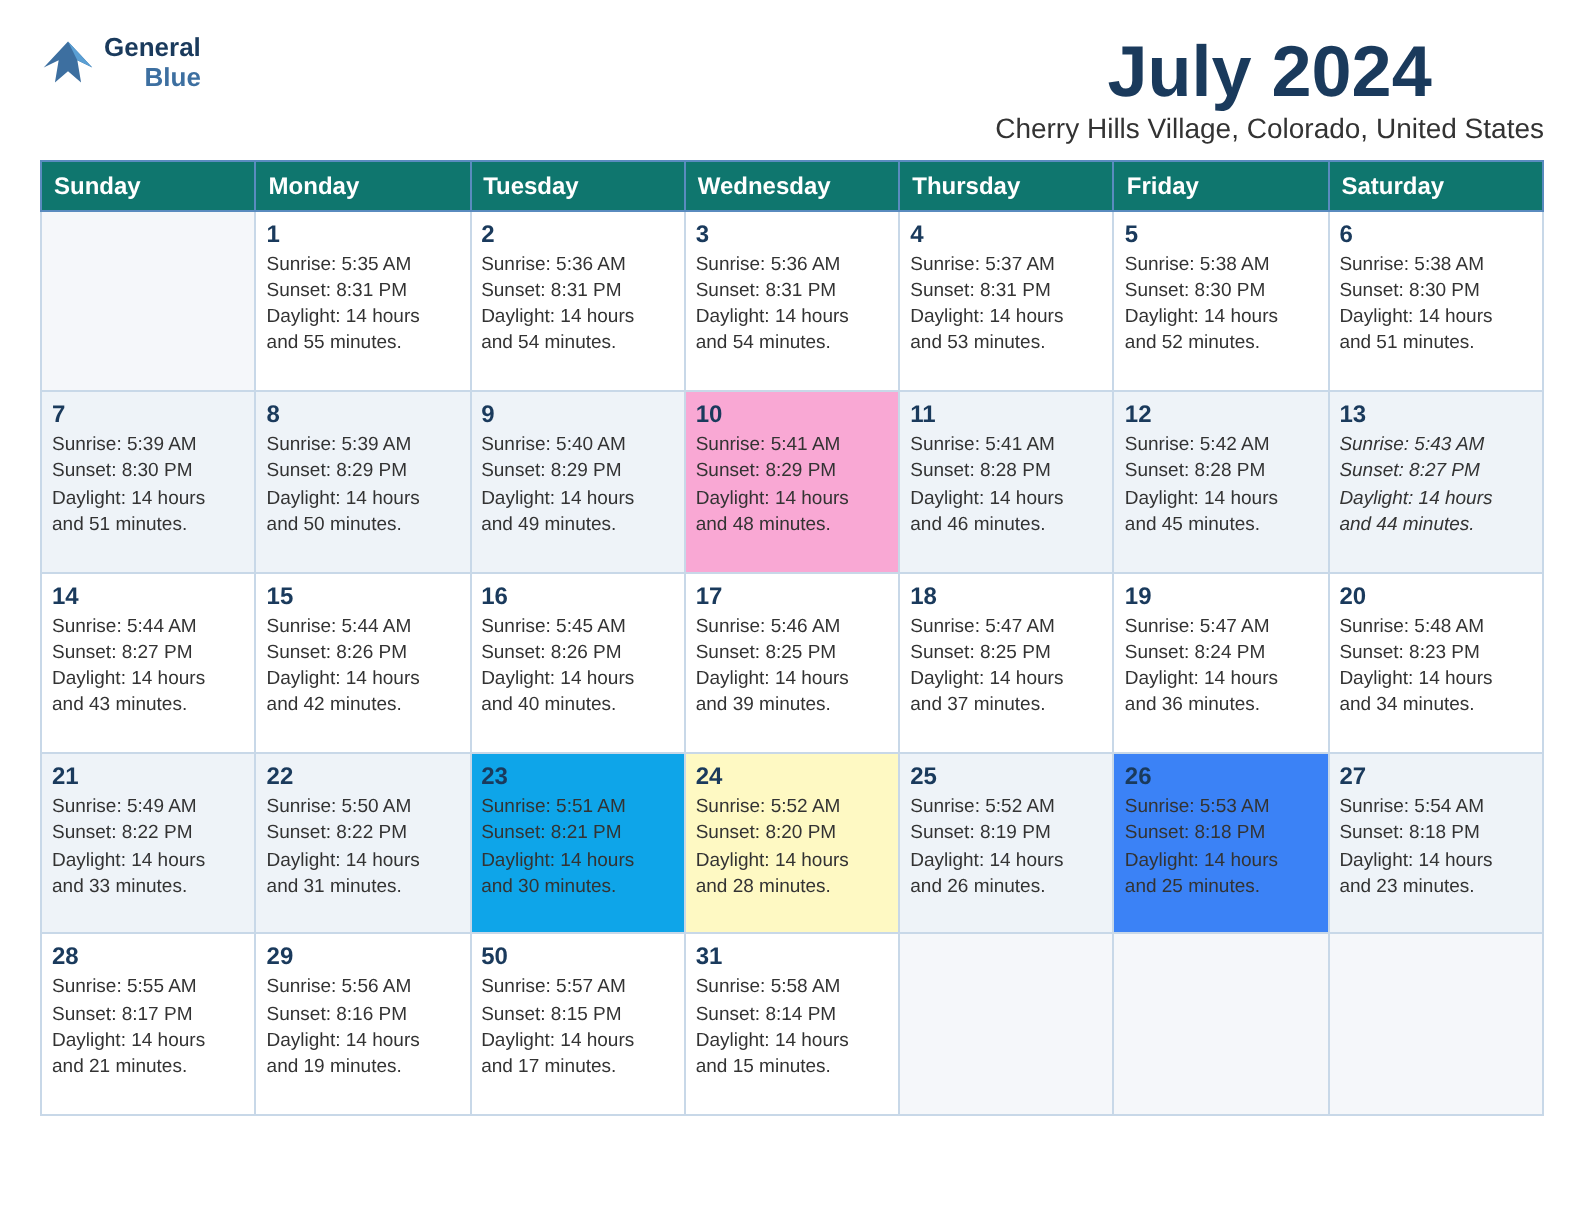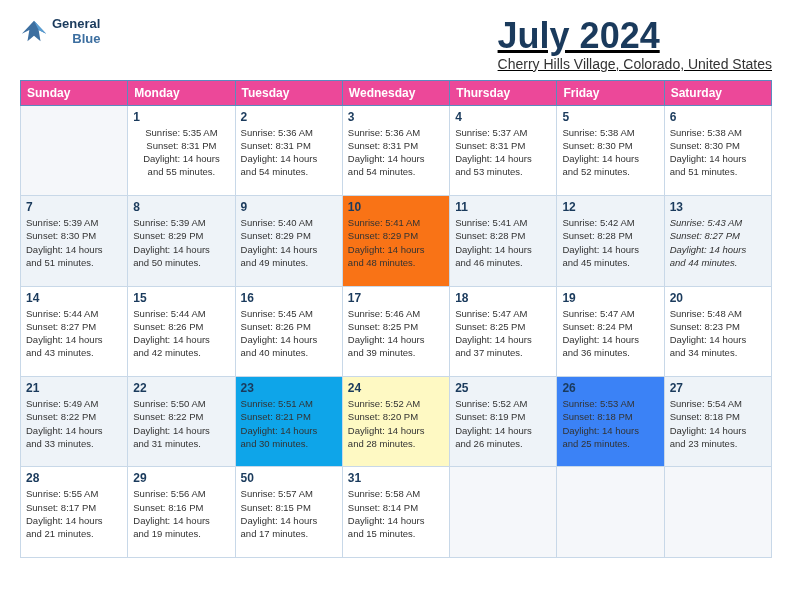--- a/index.html
+++ b/index.html
@@ -26,41 +26,40 @@
     .logo {
       display: flex;
       align-items: center;
       gap: 4px;
     }
     .logo-bird {
       width: 28px;
       height: 28px;
     }
     .title-area {
-      text-align: left;
-      text-decoration: underline;
+      text-align: center;
     }
     .main-title {
       font-size: 36px;
       font-weight: bold;
       color: #1a3a5c;
       line-height: 1.1;
     }
     .subtitle {
       font-size: 14px;
       color: #333;
       font-weight: normal;
     }
     .calendar {
       width: 100%;
       border-collapse: collapse;
       flex: 1;
     }
     .calendar thead tr th {
-      background: #ec4899;
+      background: #0f766e;
       color: #fff;
       font-size: 12px;
       font-weight: bold;
       padding: 5px 6px;
       text-align: left;
       border: 1px solid #5a8bbf;
     }
     .calendar tbody tr td {
       border: 1px solid #c8d8e8;
       vertical-align: top;
@@ -120,21 +119,21 @@
           <th>Thursday</th>
           <th>Friday</th>
           <th>Saturday</th>
         </tr>
     </thead>
     <tbody id="calendar-body">
         <tr>
           <td class="empty"></td>
           <td>
             <span class="day-num">1</span>
-            <div class="day-info" style="white-space: pre-line; text-align: center;">Sunrise: 5:35 AM
+            <div class="day-info" style="white-space: pre-line;">Sunrise: 5:35 AM
 Sunset: 8:31 PM
 Daylight: 14 hours
 and 55 minutes.</div>
           </td>
           <td>
             <span class="day-num">2</span>
             <div class="day-info" style="white-space: pre-line;">Sunrise: 5:36 AM
 Sunset: 8:31 PM
 Daylight: 14 hours
 and 54 minutes.</div>
@@ -183,21 +182,21 @@
 Daylight: 14 hours
 and 50 minutes.</div>
           </td>
           <td style="background: rgb(238, 243, 248);">
             <span class="day-num">9</span>
             <div class="day-info" style="white-space: pre-line;">Sunrise: 5:40 AM
 Sunset: 8:29 PM
 Daylight: 14 hours
 and 49 minutes.</div>
           </td>
-          <td style="background: #f97316;">
+          <td style="background: #f9a8d4;">
             <span class="day-num">10</span>
             <div class="day-info" style="white-space: pre-line;">Sunrise: 5:41 AM
 Sunset: 8:29 PM
 Daylight: 14 hours
 and 48 minutes.</div>
           </td>
           <td style="background: rgb(238, 243, 248);">
             <span class="day-num">11</span>
             <div class="day-info" style="white-space: pre-line;">Sunrise: 5:41 AM
 Sunset: 8:28 PM

